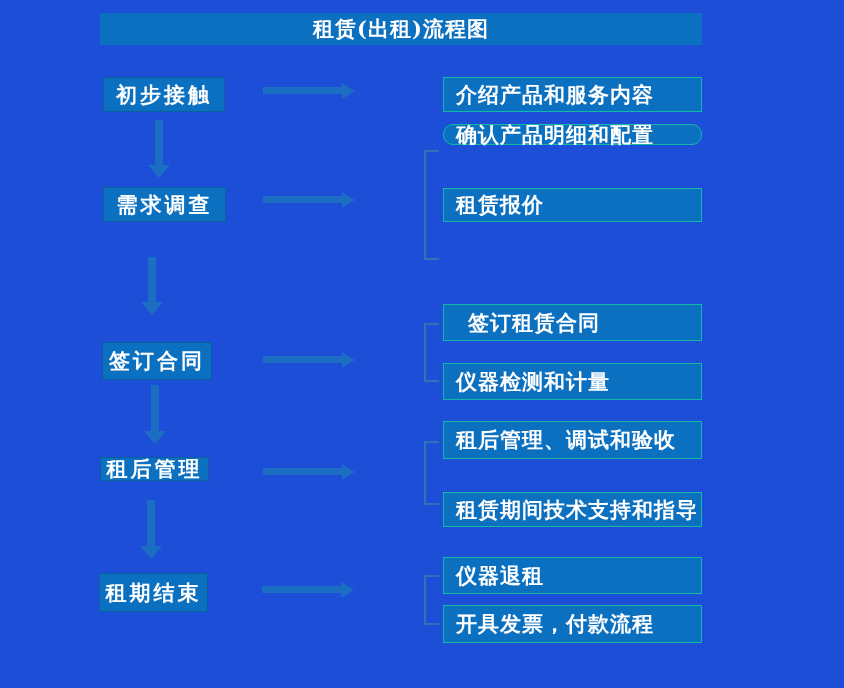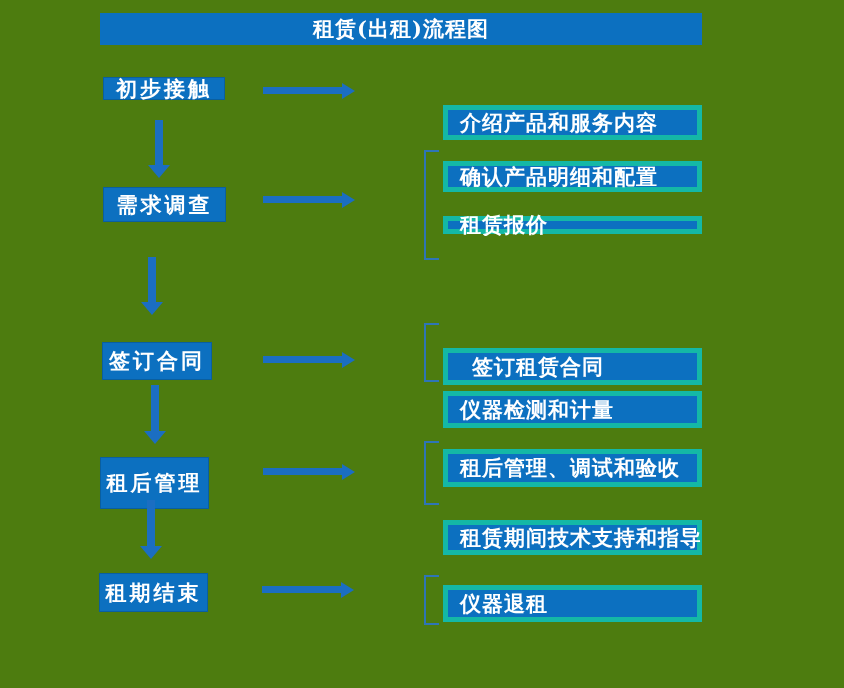--- a/index.html
+++ b/index.html
@@ -6,21 +6,21 @@
     --box-blue:#0c70c0;
     --arrow-blue:#1b6ec2;
     --bracket-blue:#2e75b6;
     --txt:#ffffff;
   }
   *{margin:0;padding:0;box-sizing:border-box;}
   body{background:#ffffff;font-family:"DejaVu Serif","Liberation Serif",serif;}
   .canvas{
     position:relative;
     width:844px;height:688px;
-    background:#4d7c0f;
+    background:#1d4ed8;
     overflow:hidden;
   }
   .title-bar{
     position:absolute;left:100px;top:13px;width:602px;height:32px;
     background:var(--box-blue);
     color:var(--txt);
     display:flex;align-items:center;justify-content:center;
     font-size:21px;font-weight:bold;letter-spacing:1px;
   }
   .lbox{
@@ -28,27 +28,26 @@
     background:var(--box-blue);
     border:1px solid #0a5f9f;
     color:var(--txt);
     display:flex;align-items:center;justify-content:center;
     font-size:21px;font-weight:bold;letter-spacing:3px;
     white-space:nowrap;
   }
   .rbox{
     position:absolute;left:443px;width:259px;
     background:var(--box-blue);
-    border:5px solid #14b8a6;
+    border:1px solid #14b8a6;
     color:var(--txt);
     display:flex;align-items:center;
     padding-left:12px;
     font-size:21px;font-weight:bold;letter-spacing:1px;
     white-space:nowrap;
-    margin-top:28px;
   }
   .h-arrow{position:absolute;width:92px;height:16px;}
   .h-arrow::before{
     content:"";position:absolute;left:0;right:11px;top:4px;height:7px;
     background:var(--arrow-blue);
   }
   .h-arrow::after{
     content:"";position:absolute;right:0;top:0;width:0;height:0;
     border-left:13px solid var(--arrow-blue);
     border-top:8px solid transparent;border-bottom:8px solid transparent;
@@ -70,34 +69,35 @@
     border-bottom:2px solid var(--bracket-blue);
   }
 </style>
 </head>
 <body>
 
 <div class="canvas">
 
   <div class="title-bar">租赁(出租)流程图</div>
 
-  <div class="lbox" style="left:103px;top:77px;width:122px;height:23px;">初步接触</div>
+  <div class="lbox" style="left:103px;top:77px;width:122px;height:35px;">初步接触</div>
   <div class="lbox" style="left:102px;top:342px;width:110px;height:38px;">签订合同</div>
   <div class="lbox" style="left:103px;top:187px;width:123px;height:35px;">需求调查</div>
-  <div class="lbox" style="left:100px;top:457px;width:109px;height:52px;">租后管理</div>
+  <div class="lbox" style="left:100px;top:457px;width:109px;height:24px;">租后管理</div>
   <div class="lbox" style="left:99px;top:573px;width:109px;height:39px;">租期结束</div>
 
   <div class="rbox" style="top:77px;height:35px;">介绍产品和服务内容</div>
-  <div class="rbox" style="top:133px;height:31px;">确认产品明细和配置</div>
-  <div class="rbox" style="top:188px;height:18px;">租赁报价</div>
-  <div class="rbox" style="top:320px;height:37px;padding-left:24px;">签订租赁合同</div>
+  <div class="rbox" style="top:124px;height:21px;border-radius:10px;">确认产品明细和配置</div>
+  <div class="rbox" style="top:188px;height:34px;">租赁报价</div>
+  <div class="rbox" style="top:304px;height:37px;padding-left:24px;">签订租赁合同</div>
   <div class="rbox" style="top:363px;height:37px;">仪器检测和计量</div>
   <div class="rbox" style="top:421px;height:38px;">租后管理、调试和验收</div>
   <div class="rbox" style="top:492px;height:35px;">租赁期间技术支持和指导</div>
   <div class="rbox" style="top:557px;height:37px;">仪器退租</div>
+  <div class="rbox" style="top:605px;height:38px;">开具发票，付款流程</div>
 
   <div class="h-arrow" style="left:263px;top:83px;"></div>
   <div class="h-arrow" style="left:263px;top:192px;"></div>
   <div class="h-arrow" style="left:263px;top:352px;"></div>
   <div class="h-arrow" style="left:263px;top:464px;"></div>
   <div class="h-arrow" style="left:262px;top:582px;"></div>
 
   <div class="v-arrow" style="left:148px;top:120px;height:58px;"></div>
   <div class="v-arrow" style="left:141px;top:257px;height:58px;"></div>
   <div class="v-arrow" style="left:144px;top:385px;height:59px;"></div>

